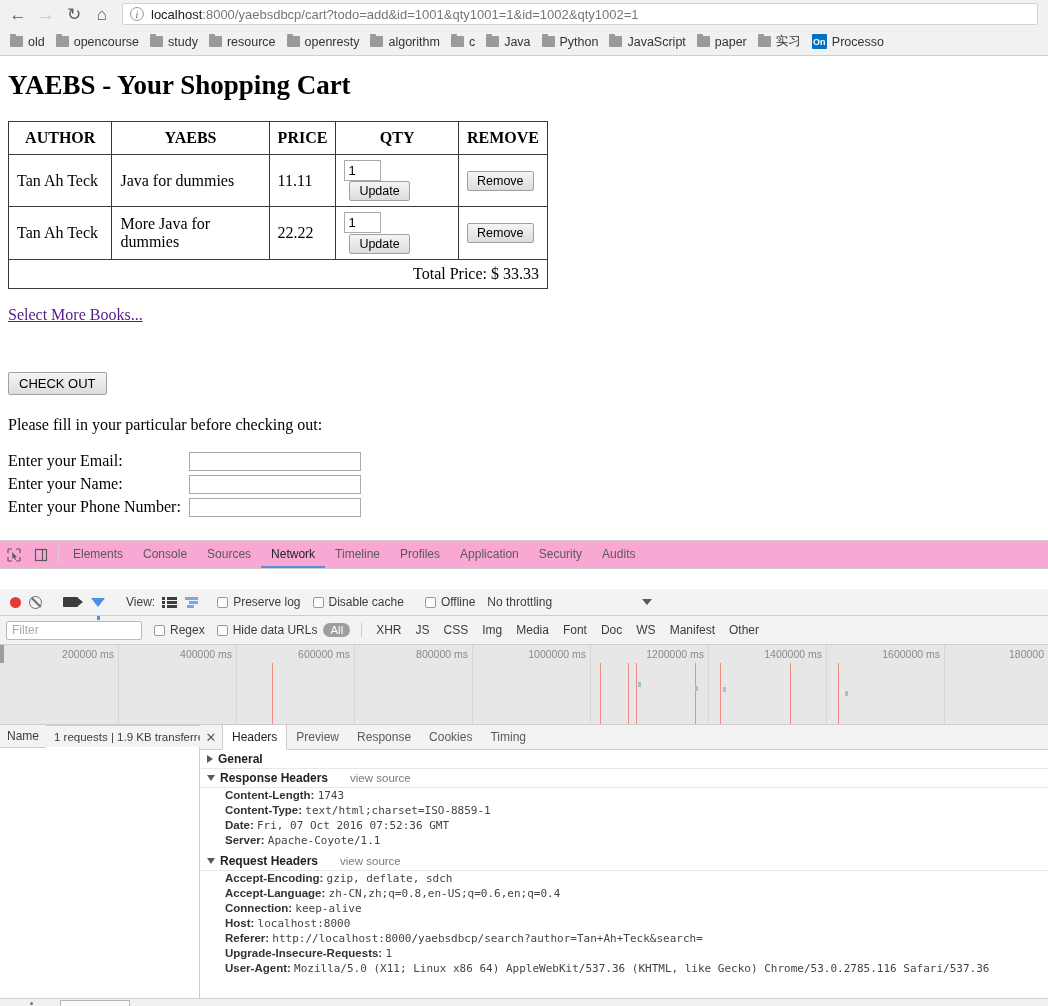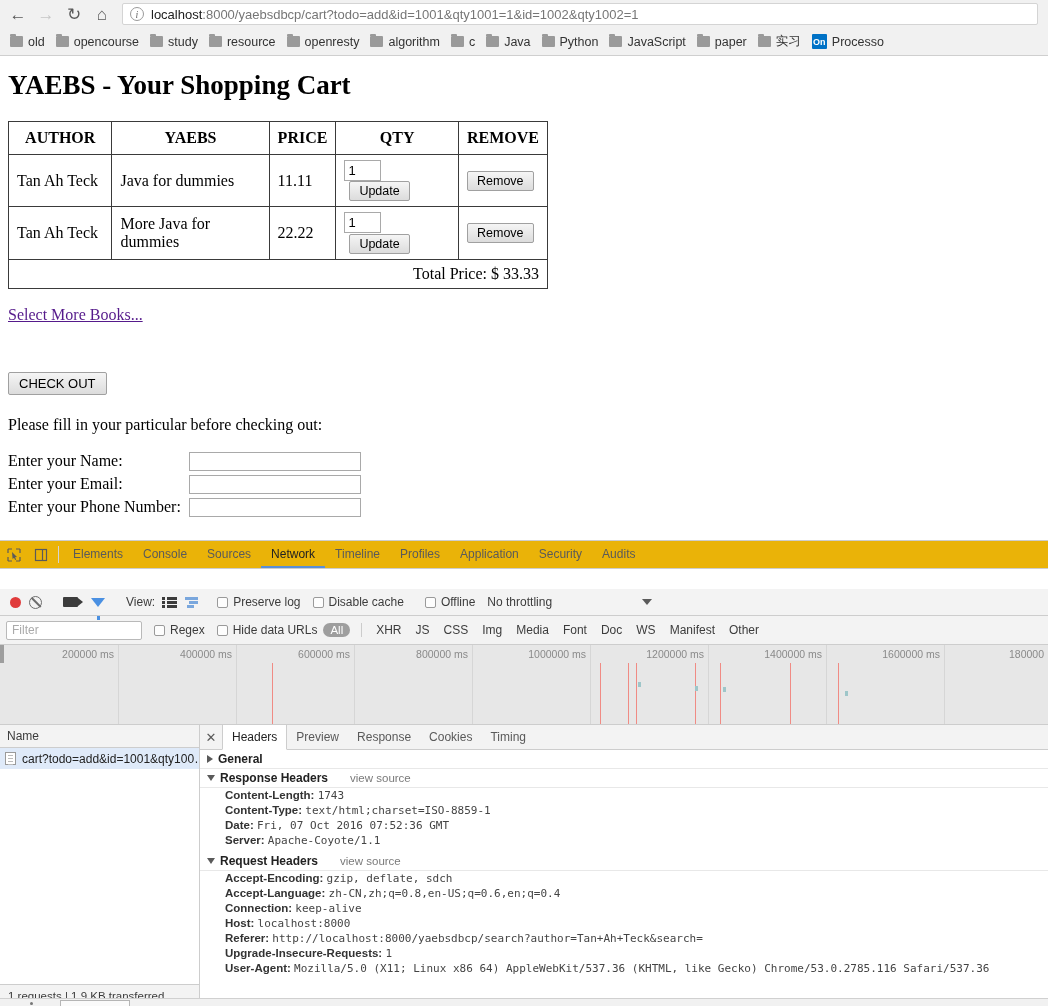--- a/index.html
+++ b/index.html
@@ -235,21 +235,21 @@
     height: 466px;
     background: #fff;
     border-top: 1px solid #cdcdcd;
     font-family: "Liberation Sans", sans-serif;
     display: flex;
     flex-direction: column;
     overflow: hidden;
   }
   .dt-tabbar {
     height: 28px;
-    background: #eab308;
+    background: #f9a8d4;
     border-bottom: 1px solid #cdcdcd;
     display: flex;
     align-items: stretch;
     flex: none;
   }
   .dt-iconbtn {
     width: 27px;
     display: flex; align-items: center; justify-content: center;
     color: #5a5a5a;
   }
@@ -476,21 +476,21 @@
   .dt-split {
     flex: 1;
     display: flex;
     min-height: 0;
     overflow: hidden;
   }
   .req-panel {
     width: 200px;
     border-right: 1px solid #cdcdcd;
     display: flex;
-    flex-direction: column;
+    flex-direction: row;
     flex: none;
     background: #fff;
     min-height: 0;
   }
   .req-head {
     height: 23px;
     background: #f3f3f3;
     border-bottom: 1px solid #cdcdcd;
     display: flex;
     align-items: center;
@@ -773,25 +773,25 @@
 
   <div class="checkout-wrap">
     <button class="btn-checkout">CHECK OUT</button>
   </div>
 
   <div class="fill-note">Please fill in your particular before checking out:</div>
 
   <table class="form-tbl">
     <tbody>
         <tr>
-      <td class="lbl">Enter your Name:</td>
+      <td class="lbl">Enter your Email:</td>
       <td><input class="txt-input" type="text" value="" style=""></td>
     </tr>
     <tr>
-      <td class="lbl">Enter your Email:</td>
+      <td class="lbl">Enter your Name:</td>
       <td><input class="txt-input" type="text" value="" style=""></td>
     </tr>
     <tr>
       <td class="lbl">Enter your Phone Number:</td>
       <td><input class="txt-input" type="text" value="" style=""></td>
     </tr>
   </tbody>
     </table>
 </div>
 

